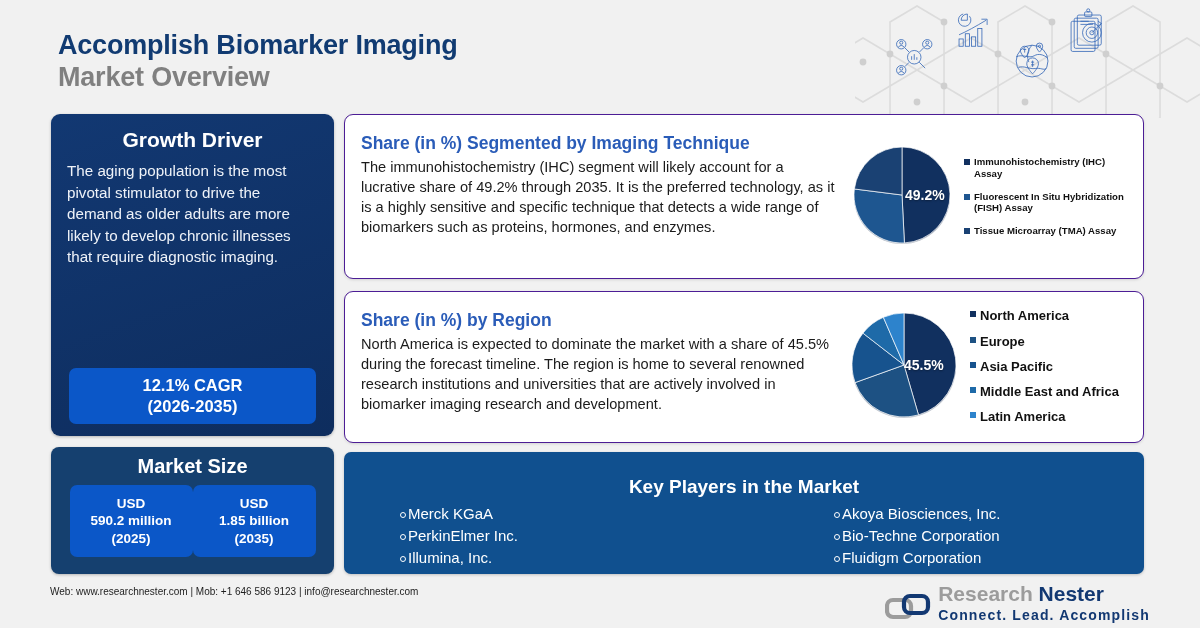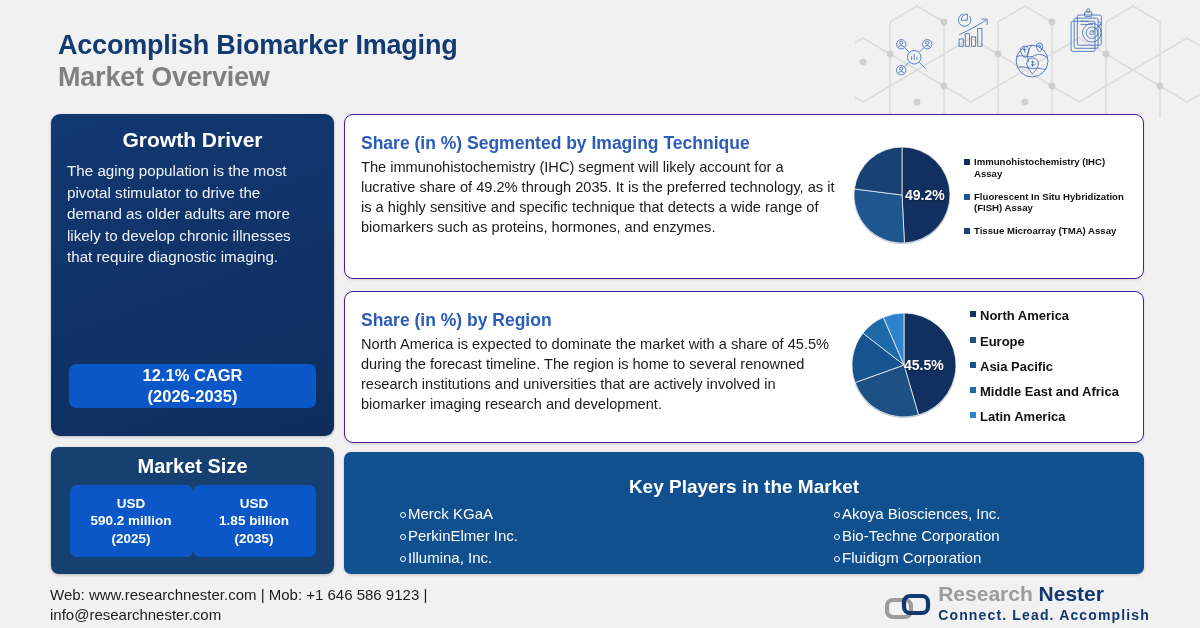--- a/index.html
+++ b/index.html
@@ -43,22 +43,22 @@
     padding: 14px 16px 16px;
   }
   .growth-title {
     color: #ffffff; font-size: 21px; font-weight: bold;
     text-align: center; margin-bottom: 8px;
   }
   .growth-body {
     color: #eef2f8; font-size: 15.2px; line-height: 1.42;
   }
   .cagr-badge {
-    position: absolute; left: 18px; bottom: 28px;
-    width: 247px; height: 44px;
+    position: absolute; left: 18px; bottom: 12px;
+    width: 247px; height: 56px;
     background: #0b57c8; border-radius: 7px;
     display: flex; align-items: center; justify-content: center;
     color: #fff; font-size: 16.5px; font-weight: bold;
     text-align: center; line-height: 1.25;
   }
 
   .mktsize-panel {
     position: absolute; left: 51px; top: 447px;
     width: 283px; height: 127px;
     background: #15406f; border-radius: 8px;
@@ -138,21 +138,21 @@
   }
   .bullet-o {
     display: inline-block; width: 6px; height: 6px;
     border: 1.2px solid #ffffff; border-radius: 50%;
     flex: none; transform: translateY(-1px);
   }
 
   
   .footer-contact {
     position: absolute; left: 50px; top: 585px;
-    width: 470px; font-size: 15px; color: #1d1d1d;
+    width: 470px; font-size: 10px; color: #1d1d1d;
     line-height: 1.33;
   }
   .logo {
     position: absolute; right: 50px; top: 583px;
     display: flex; align-items: flex-end; gap: 7px;
   }
   .logo-text { display: flex; flex-direction: column; }
   .logo-word { font-size: 21px; font-weight: bold; line-height: 1; }
   .logo-word .w1 { color: #9c9c9c; }
   .logo-word .w2 { color: #123872; }

